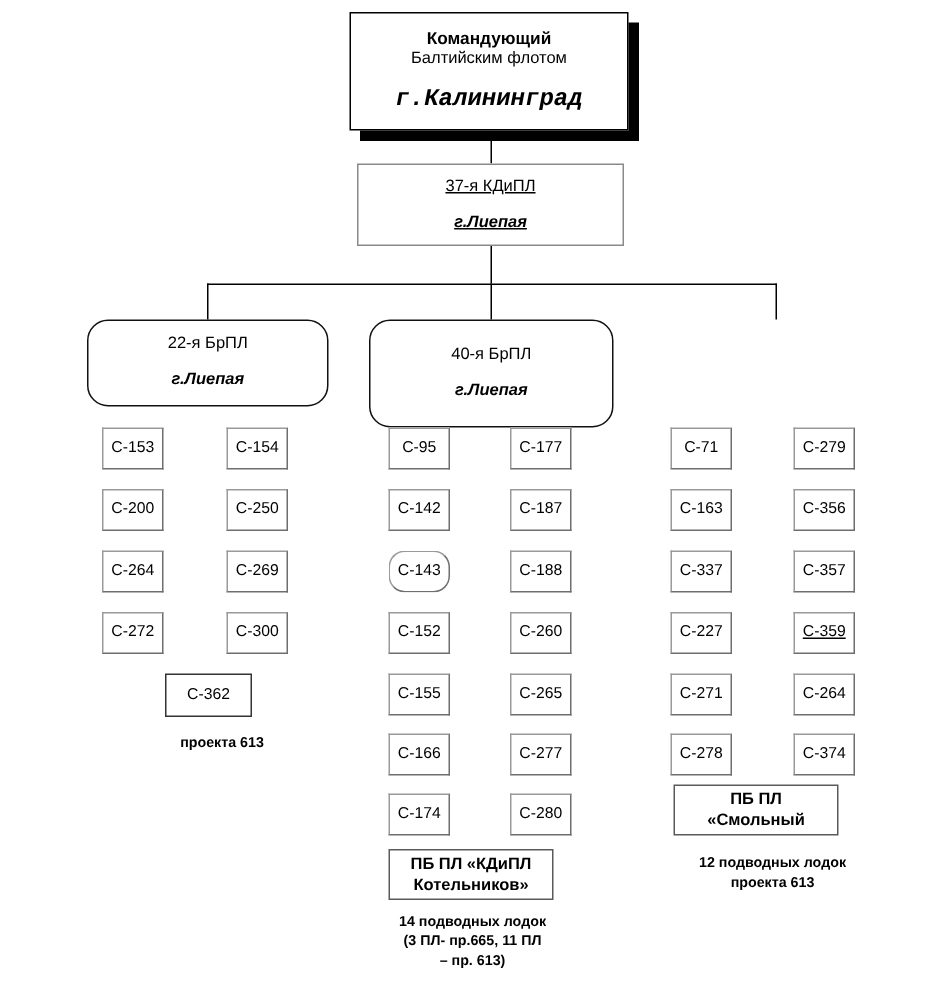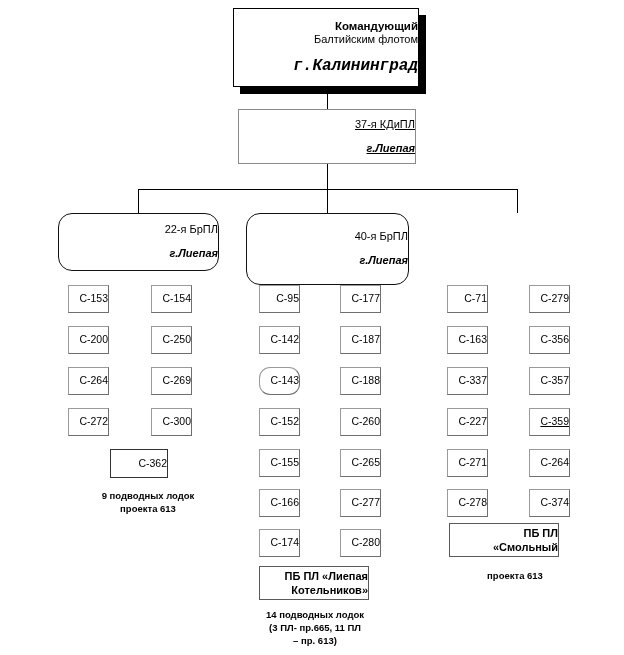--- a/index.html
+++ b/index.html
@@ -19,21 +19,21 @@
     background: #ffffff;
   }
 
   
   .node {
     position: absolute;
     box-sizing: border-box;
     background: #ffffff;
     display: flex;
     flex-direction: column;
-    align-items: flex-end;
+    align-items: center;
     justify-content: center;
     text-align: center;
     line-height: 1.25;
   }
 
   .commander-box {
     border: 1px solid #000000;
     box-shadow: 7px 7px 0 0 #000000;
     font-size: 11px;
     z-index: 3;
@@ -156,21 +156,20 @@
   <div class="node sub-box" style="left:68px; top:408px;">С-272</div>
 
   <div class="node sub-box" style="left:151px; top:285px;">С-154</div>
   <div class="node sub-box" style="left:151px; top:326px;">С-250</div>
   <div class="node sub-box" style="left:151px; top:367px;">С-269</div>
   <div class="node sub-box" style="left:151px; top:408px;">С-300</div>
 
   <div class="node sub-box" style="left:110px; top:449px; width:58px; height:29px; border-color:#333;">С-362</div>
 
   <div class="caption" style="left:48px; top:490px; width:200px;">
-    <div>9 подводных лодок</div>
     <div>проекта 613</div>
   </div>
 
   <div class="node brigade-box" style="left:246px; top:213px; width:163px; height:72px;">
     <div class="brigade-name">40-я БрПЛ</div>
     <div class="brigade-city">г.Лиепая</div>
   </div>
 
   <div class="node sub-box" style="left:259px; top:285px;">С-95</div>
   <div class="node sub-box" style="left:259px; top:326px;">С-142</div>
@@ -182,21 +181,21 @@
 
   <div class="node sub-box" style="left:340px; top:285px;">С-177</div>
   <div class="node sub-box" style="left:340px; top:326px;">С-187</div>
   <div class="node sub-box" style="left:340px; top:367px;">С-188</div>
   <div class="node sub-box" style="left:340px; top:408px;">С-260</div>
   <div class="node sub-box" style="left:340px; top:449px;">С-265</div>
   <div class="node sub-box" style="left:340px; top:489px;">С-277</div>
   <div class="node sub-box" style="left:340px; top:529px;">С-280</div>
 
   <div class="node depot-box" style="left:259px; top:566px; width:110px; height:34px;">
-    <div>ПБ ПЛ «Лиепая</div>
+    <div>ПБ ПЛ «КДиПЛ</div>
     <div>Котельников»</div>
   </div>
 
   <div class="caption" style="left:234px; top:609px; width:162px;">
     <div>14 подводных лодок</div>
     <div>(3 ПЛ- пр.665, 11 ПЛ</div>
     <div>– пр. 613)</div>
   </div>
 
 
@@ -213,16 +212,17 @@
   <div class="node sub-box" style="left:529px; top:408px;text-decoration:underline;">С-359</div>
   <div class="node sub-box" style="left:529px; top:449px;">С-264</div>
   <div class="node sub-box" style="left:529px; top:489px;">С-374</div>
 
   <div class="node depot-box" style="left:449px; top:523px; width:110px; height:34px;">
     <div>ПБ ПЛ</div>
     <div>«Смольный</div>
   </div>
 
   <div class="caption" style="left:434px; top:570px; width:162px;">
+    <div>12 подводных лодок</div>
     <div>проекта 613</div>
   </div>
 
 </div>
 
 </body></html>

